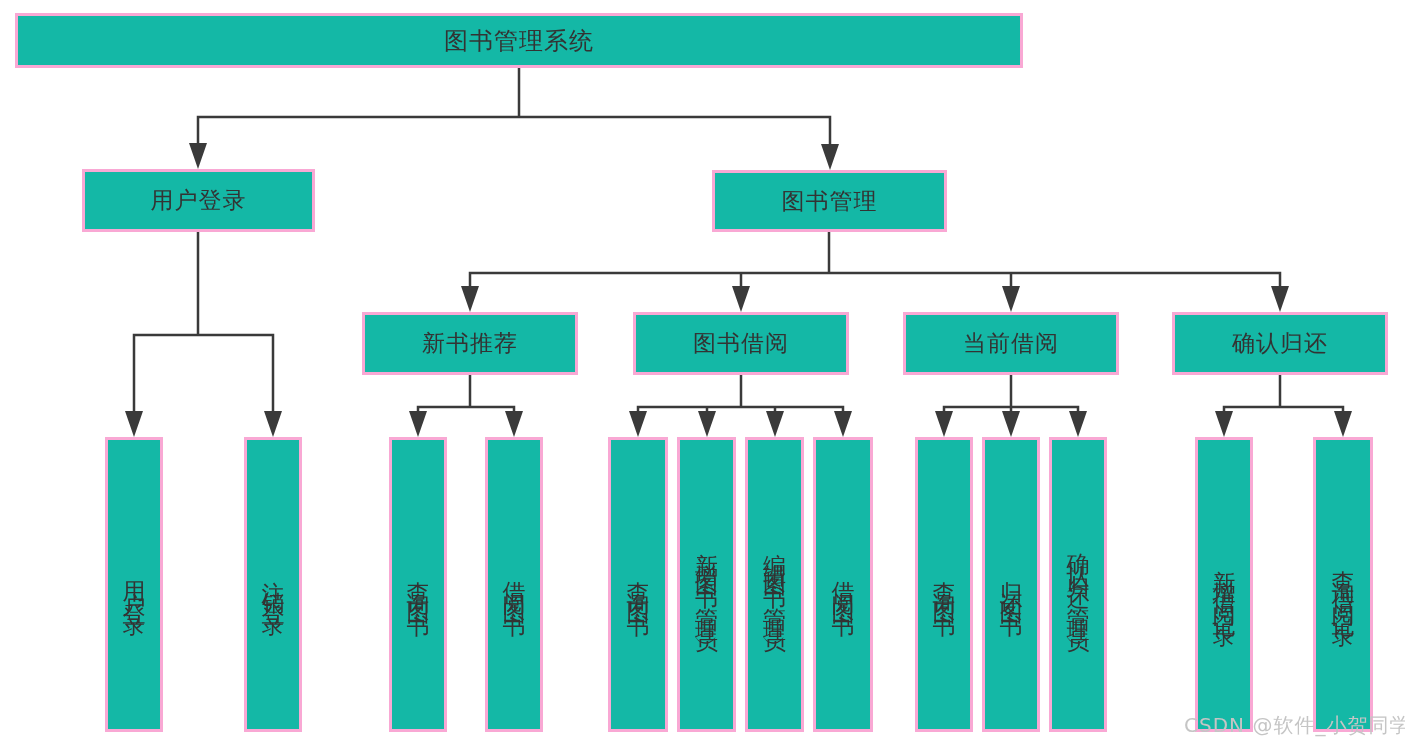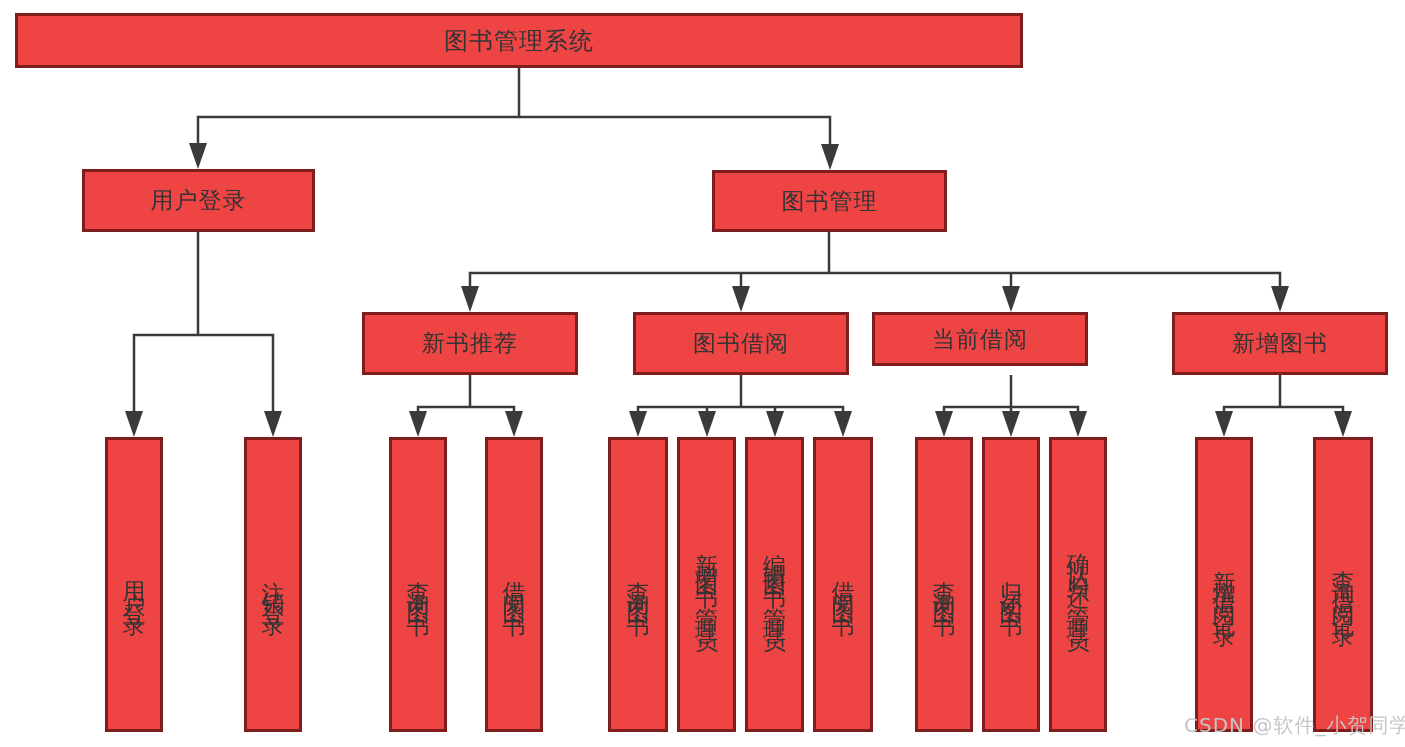--- a/index.html
+++ b/index.html
@@ -17,22 +17,22 @@
   }
   #connectors {
     position: absolute;
     left: 0;
     top: 0;
     z-index: 0;
   }
   .node {
     position: absolute;
     box-sizing: border-box;
-    border: 3px solid #7f1d1d;
-    background: #ef4444;
+    border: 3px solid #f9a8d4;
+    background: #14b8a6;
     display: flex;
     align-items: center;
     justify-content: center;
     z-index: 1;
   }
   .node .lbl {
     color: #333333;
     font-size: 23px;
     letter-spacing: 1px;
     white-space: nowrap;
@@ -115,25 +115,25 @@
   <div class="node" style="left:362px; top:312px; width:216px; height:63px;">
     <span class="lbl">新书推荐</span>
   </div>
 
   <div class="node" style="left:712px; top:170px; width:235px; height:62px;">
     <span class="lbl">图书管理</span>
   </div>
   <div class="node" style="left:633px; top:312px; width:216px; height:63px;">
     <span class="lbl">图书借阅</span>
   </div>
-  <div class="node" style="left:872px; top:312px; width:216px; height:54px;">
+  <div class="node" style="left:903px; top:312px; width:216px; height:63px;">
     <span class="lbl">当前借阅</span>
   </div>
   <div class="node" style="left:1172px; top:312px; width:216px; height:63px;">
-    <span class="lbl">新增图书</span>
+    <span class="lbl">确认归还</span>
   </div>
 
   <div class="node leaf" style="left:105px; top:437px; width:58px; height:295px;">
     <span class="lbl">用户登录</span>
   </div>
   <div class="node leaf" style="left:244px; top:437px; width:58px; height:295px;">
     <span class="lbl">注销登录</span>
   </div>
 
   <div class="node leaf" style="left:389px; top:437px; width:58px; height:295px;">

